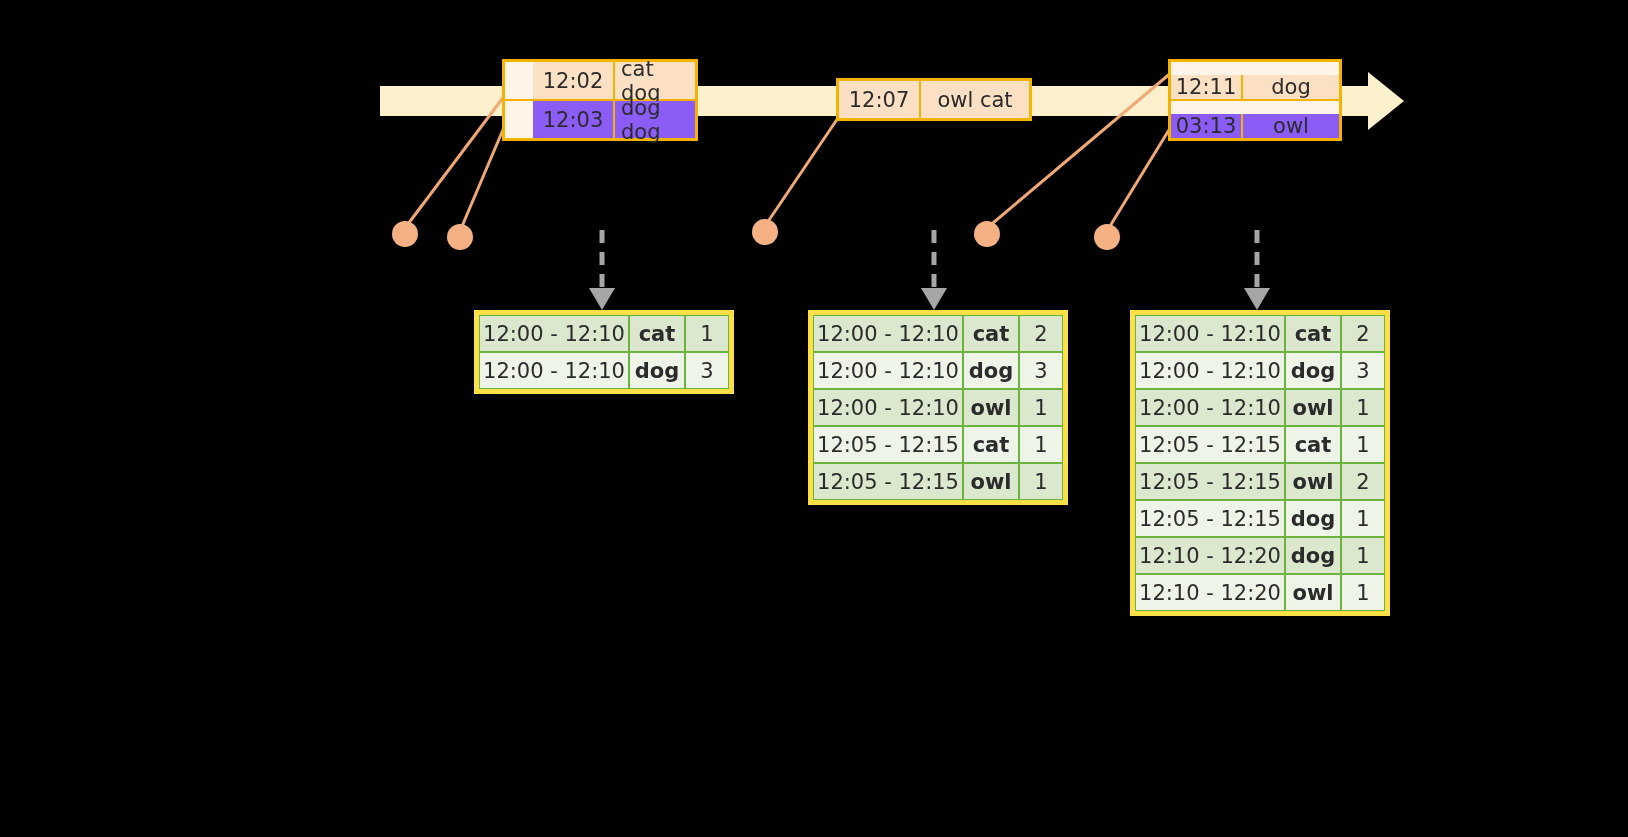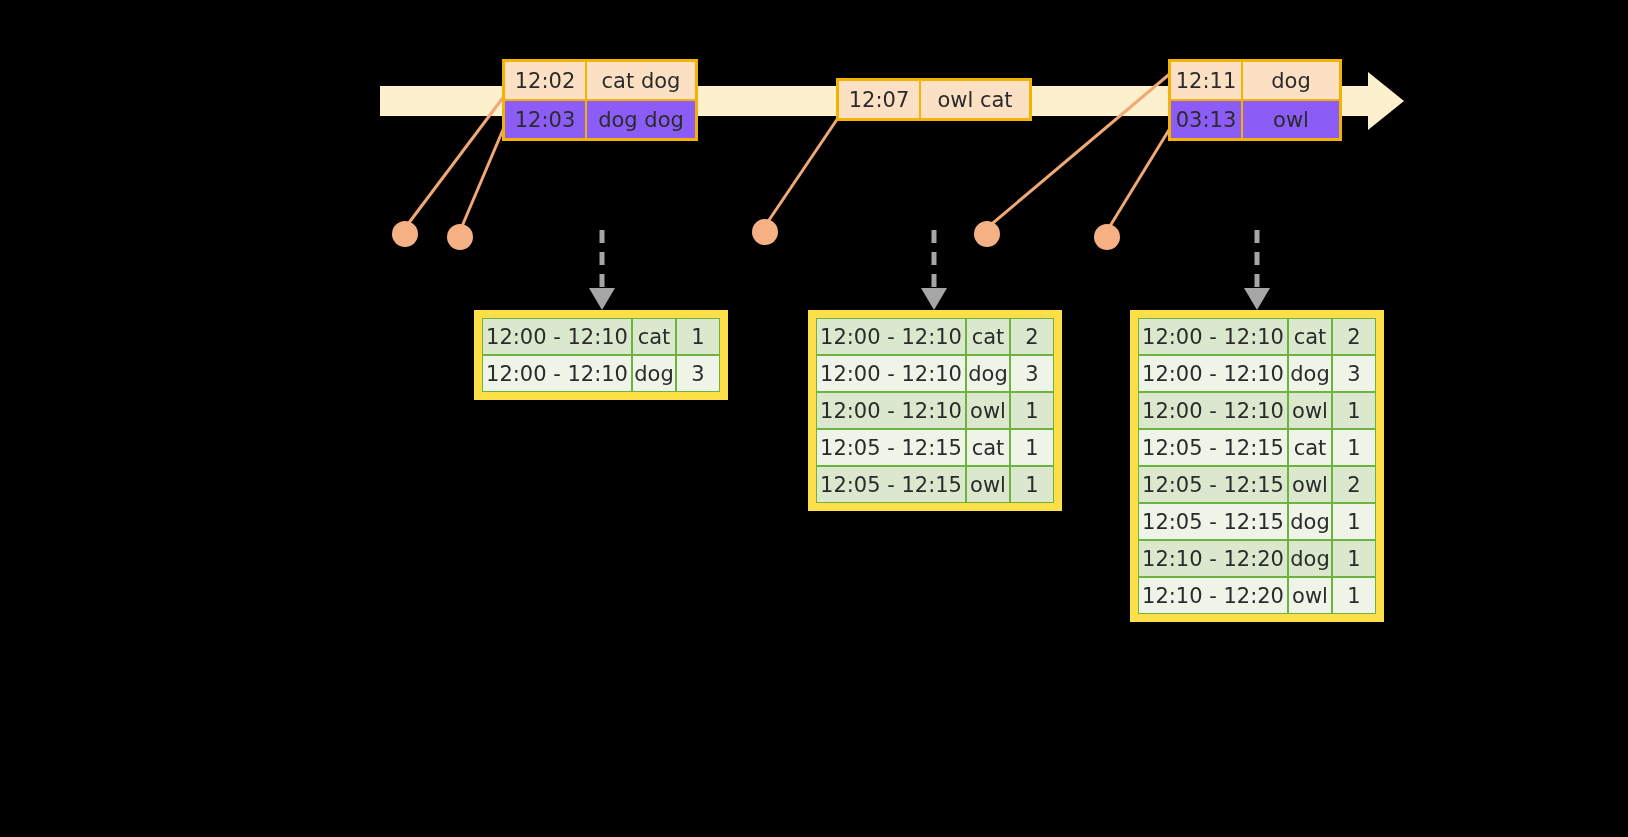--- a/index.html
+++ b/index.html
@@ -32,48 +32,48 @@
   .evt-row.alt .cell{background:#fbe0c4;}
   .evt .cell{
     display:flex;align-items:center;justify-content:center;
     color:#2b2b2b;font-size:21px;background:#8b5cf6;
     padding:0 6px;box-sizing:border-box;
   }
   .evt .cell.time{width:82px;border-right:2px solid #f5b301;}
   .evt .cell.val{flex:1;}
 
   #evt0{left:502px;top:59px;width:196px;}
-  #evt0 .evt-row{height:37px;}
+  #evt0 .evt-row{height:37px;padding-left:28px;}
   #evt1{left:836px;top:78px;width:196px;}
   #evt1 .evt-row{height:37px;}
   #evt2{left:1168px;top:59px;width:174px;}
-  #evt2 .evt-row{height:37px;}
+  #evt2 .evt-row{height:37px;align-items:flex-end;}
   #evt2 .cell.time{width:72px;}
 
   
   .conn-svg{position:absolute;left:0;top:0;width:1628px;height:837px;pointer-events:none;}
   .dot{
     position:absolute;width:26px;height:26px;border-radius:50%;
     background:#f5b183;
   }
 
   
   .rt{
-    position:absolute;border:8px solid #fde047;box-sizing:border-box;
+    position:absolute;border:5px solid #fde047;box-sizing:border-box;
     background:#6cb33f;
   }
   .rt-row{display:flex;align-items:stretch;height:37px;}
   .rt .c{
     display:flex;align-items:center;justify-content:center;
     color:#2b2b2b;font-size:21px;background:#eef4e8;
     box-sizing:border-box;margin:1px;
   }
   .rt-row.shade .c{background:#dce8cd;}
   .rt .c.range{width:148px;justify-content:center;}
-  .rt .c.key{width:42px;}
+  .rt .c.key{width:54px;font-weight:bold;}
   .rt .c.cnt{width:42px;}
 
   #rt0{left:474px;top:310px;}
   #rt1{left:808px;top:310px;}
   #rt2{left:1130px;top:310px;}
   #rt1 .c.range{width:148px;}
   #rt2 .c.range{width:148px;}
 
   
   .darr{position:absolute;}

